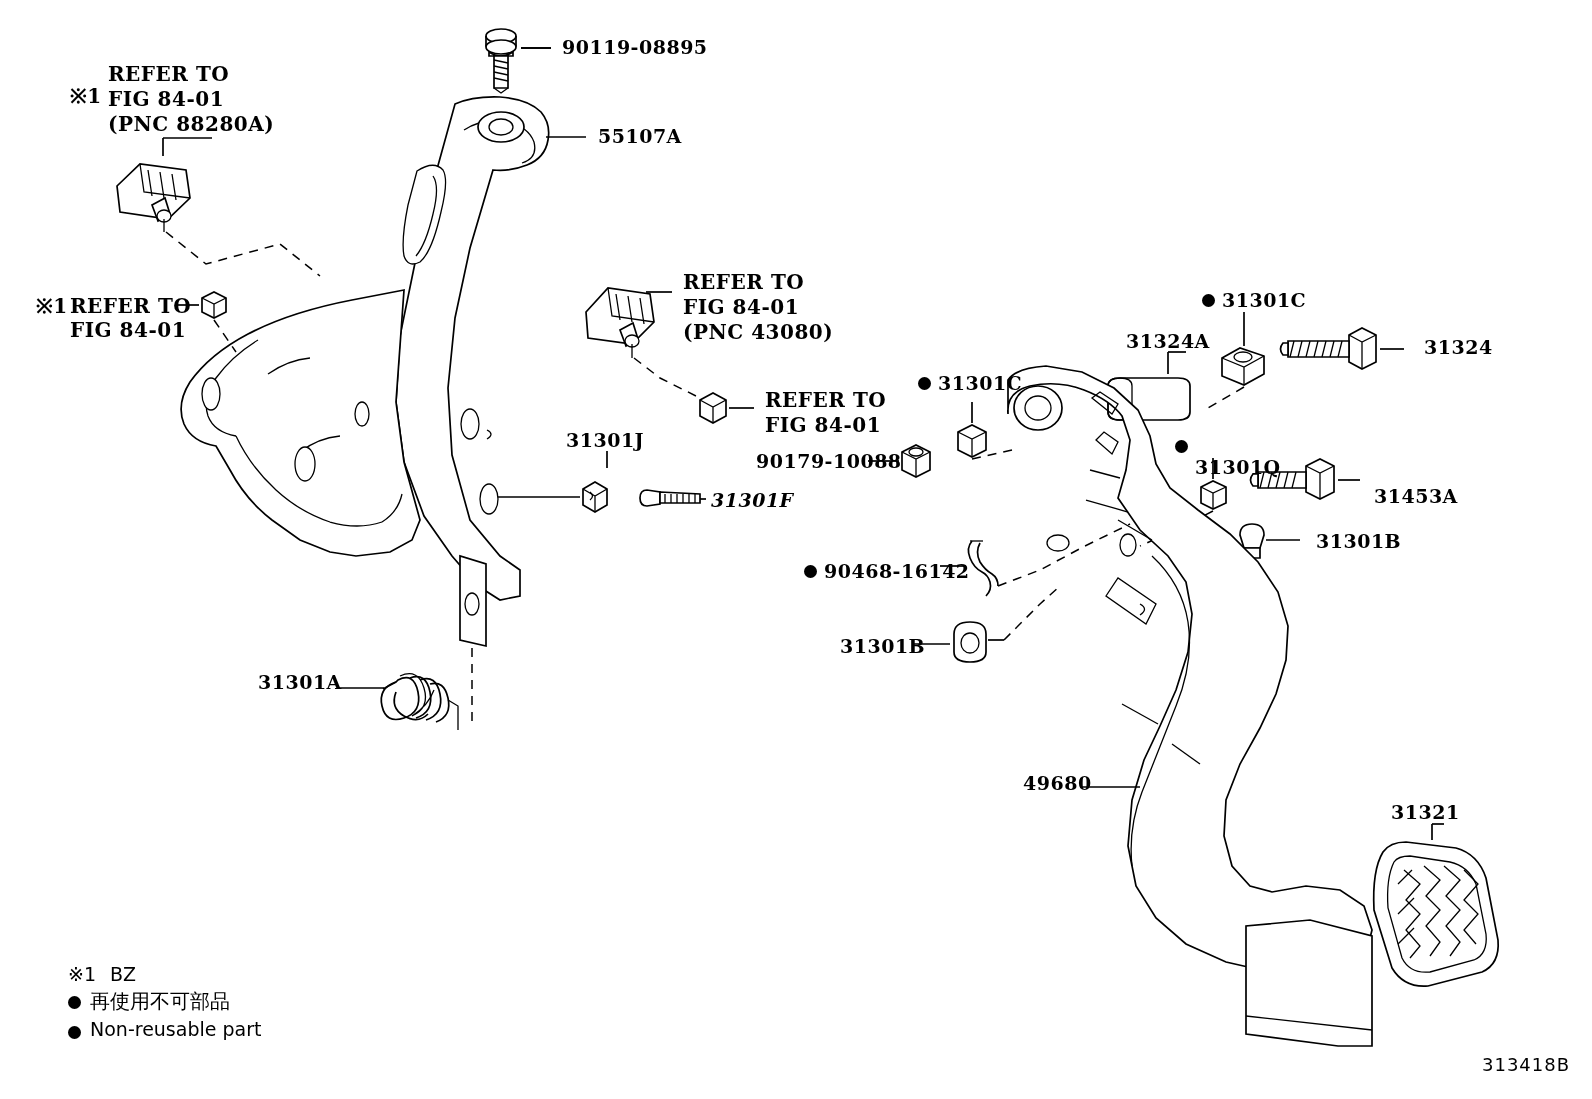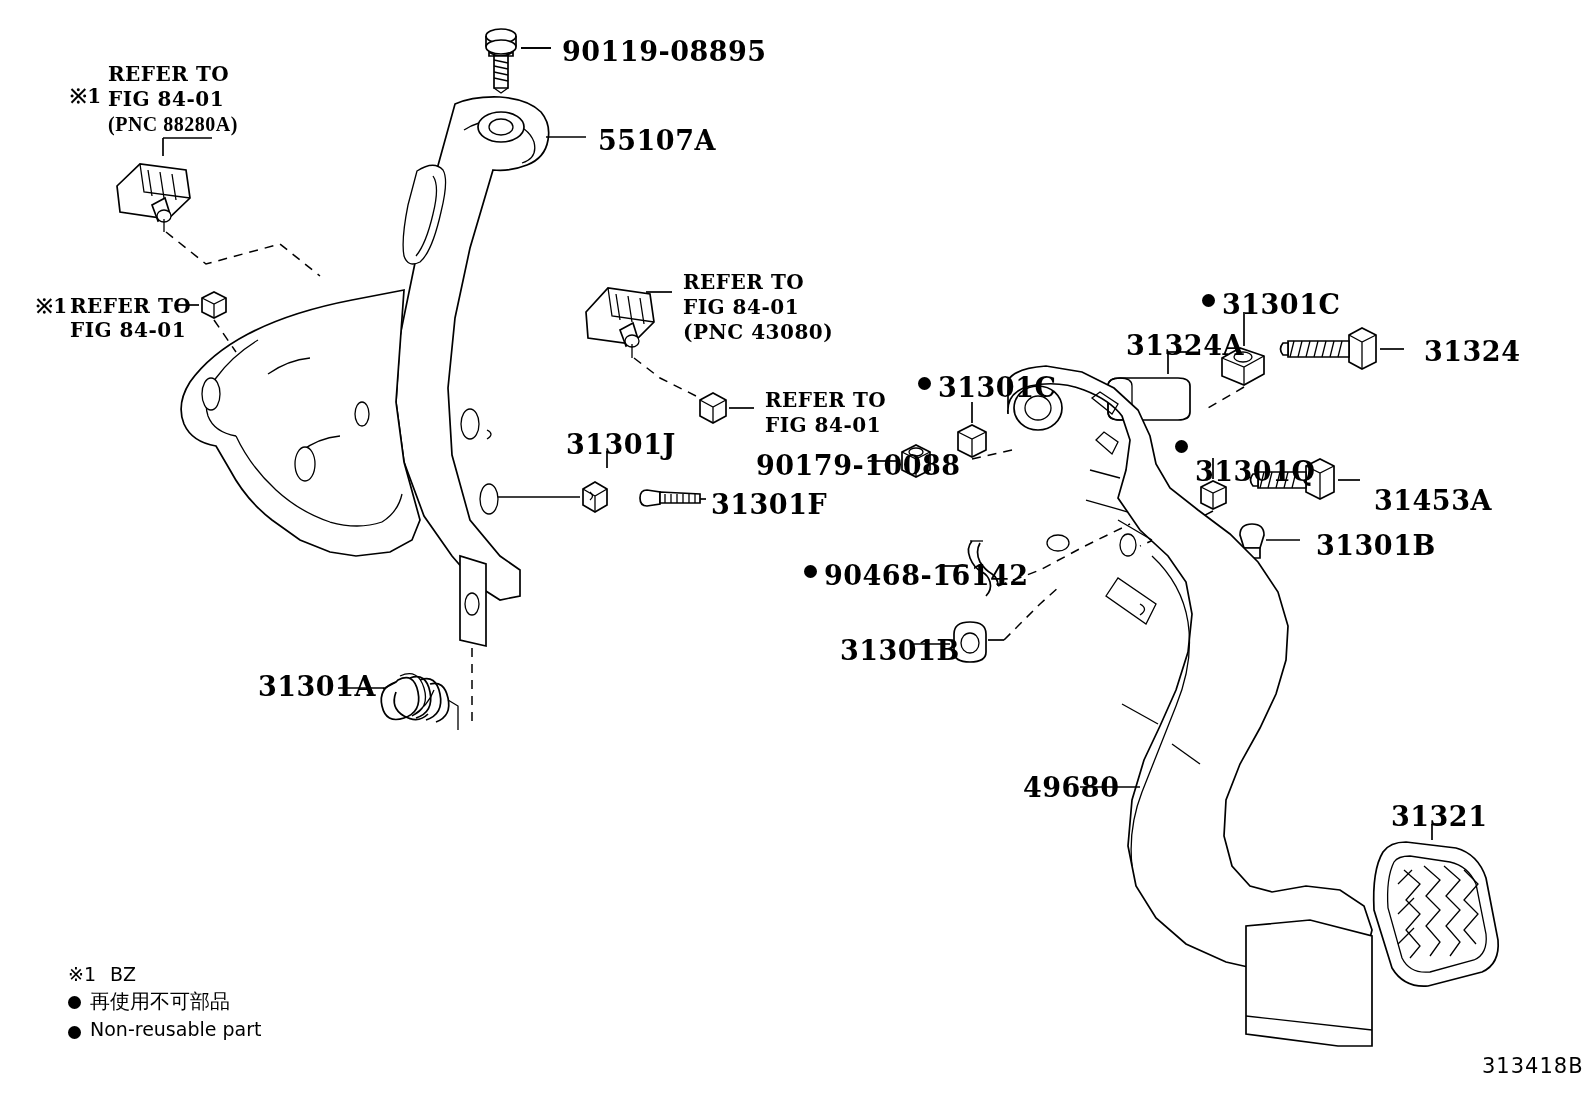--- a/index.html
+++ b/index.html
@@ -13,21 +13,21 @@
     height: 1099px;
     background: #ffffff;
     font-family: "DejaVu Sans", sans-serif;
     color: #000000;
     overflow: hidden;
   }
   .lbl {
     position: absolute;
     font-family: "DejaVu Serif", serif;
     font-weight: bold;
-    font-size: 27px;
+    font-size: 19px;
     letter-spacing: 0.5px;
     white-space: pre;
     color: #000;
   }
   .refer {
     position: absolute;
     font-family: "DejaVu Serif", serif;
     font-weight: bold;
     font-size: 20px;
     line-height: 25px;
@@ -40,21 +40,21 @@
     font-size: 19px;
     white-space: pre;
   }
   .note.jp {
     font-family: "DejaVu Sans", sans-serif;
     font-size: 20px;
   }
   .figcode {
     position: absolute;
     font-family: "DejaVu Sans", sans-serif;
-    font-size: 21px;
+    font-size: 18px;
     letter-spacing: 1px;
   }
   .dot {
     position: absolute;
     width: 13px;
     height: 13px;
     border-radius: 50%;
     background: #000;
   }
   svg.art {
@@ -325,37 +325,37 @@
       <line class="ln" x1="338" y1="688" x2="384" y2="688"></line>
     </g>
     <path class="dash" d="M472 648 L472 728"></path>
 
     <line class="ln" x1="521" y1="48" x2="551" y2="48"></line>
   </svg>
 
   <div class="refer" style="left:70px; top:84px;">※1</div>
   <div class="refer" style="left:108px; top:62px;">REFER TO</div>
   <div class="refer" style="left:108px; top:87px;">FIG 84-01</div>
-  <div class="refer" style="left:108px; top:112px;font-family:Liberation Serif, serif;">(PNC 88280A)</div>
+  <div class="refer" style="left:108px; top:112px;">(PNC 88280A)</div>
 
   <div class="refer" style="left:36px; top:294px;">※1</div>
   <div class="refer" style="left:70px; top:294px;">REFER TO</div>
   <div class="refer" style="left:70px; top:318px;">FIG 84-01</div>
 
   <div class="refer" style="left:683px; top:270px;">REFER TO</div>
   <div class="refer" style="left:683px; top:295px;">FIG 84-01</div>
   <div class="refer" style="left:683px; top:320px;">(PNC 43080)</div>
 
   <div class="refer" style="left:765px; top:388px;">REFER TO</div>
   <div class="refer" style="left:765px; top:413px;">FIG 84-01</div>
 
   <div class="lbl" style="left:562px; top:36px;">90119-08895</div>
   <div class="lbl" style="left:598px; top:125px;">55107A</div>
   <div class="lbl" style="left:566px; top:429px;text-align:center;">31301J</div>
-  <div class="lbl" style="left:711px; top:489px;">31301F</div>
+  <div class="lbl" style="left:711px; top:489px;font-style:italic;">31301F</div>
   <div class="lbl" style="left:745px; top:450px;margin-left:11px;">90179-10088</div>
   <div class="lbl" style="left:258px; top:671px;">31301A</div>
 
   <div class="dot" style="left:918px; top:377px;"></div>
   <div class="lbl" style="left:938px; top:372px;">31301C</div>
 
   <div class="dot" style="left:1202px; top:294px;"></div>
   <div class="lbl" style="left:1222px; top:289px;">31301C</div>
 
   <div class="lbl" style="left:1126px; top:330px;">31324A</div>

